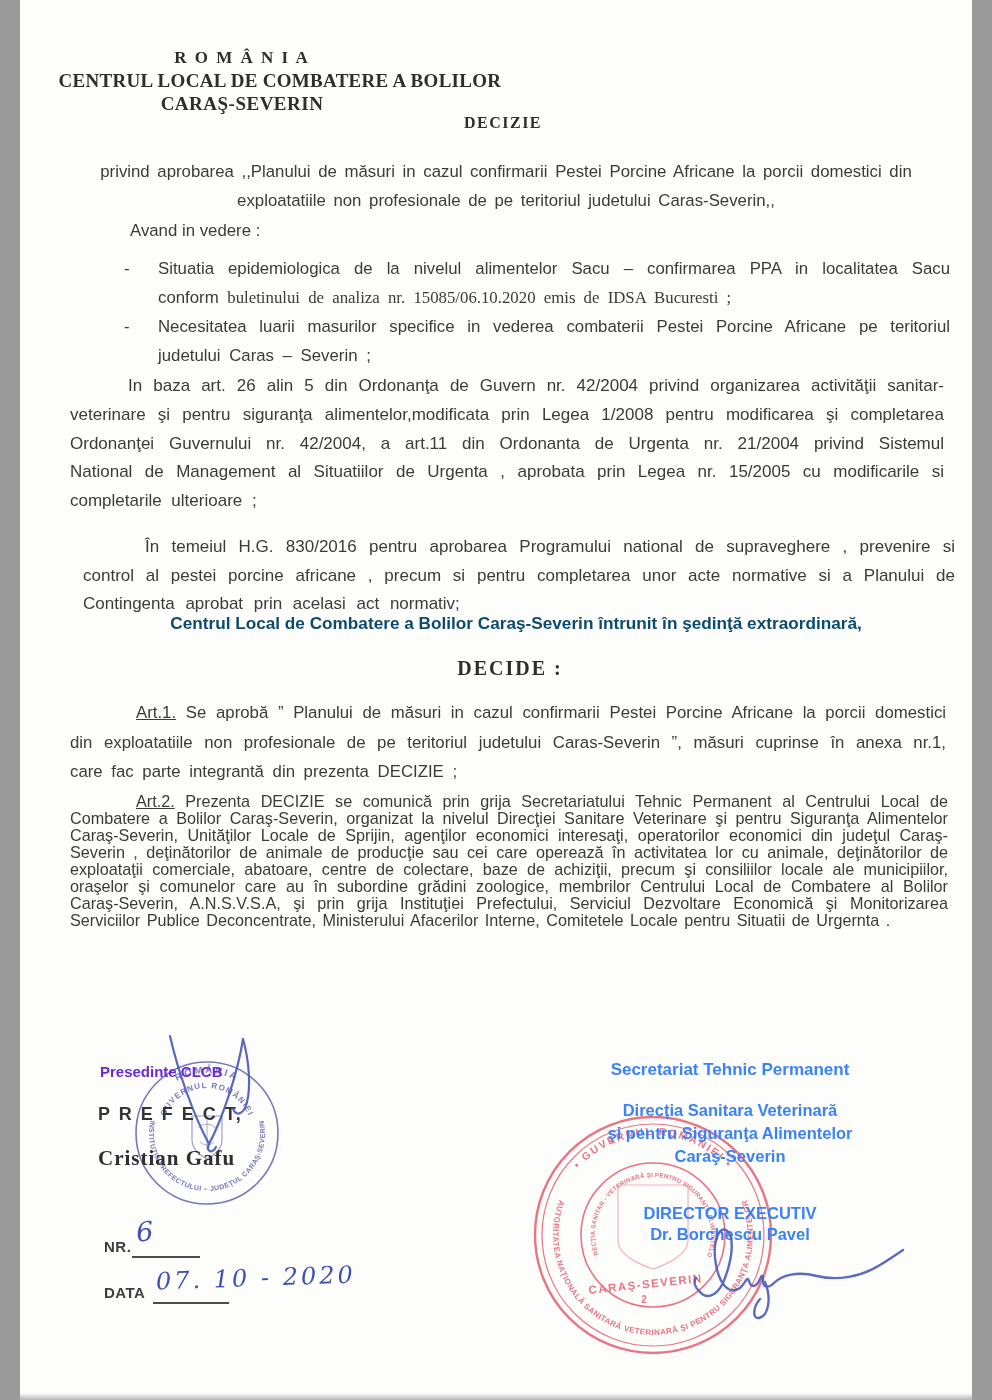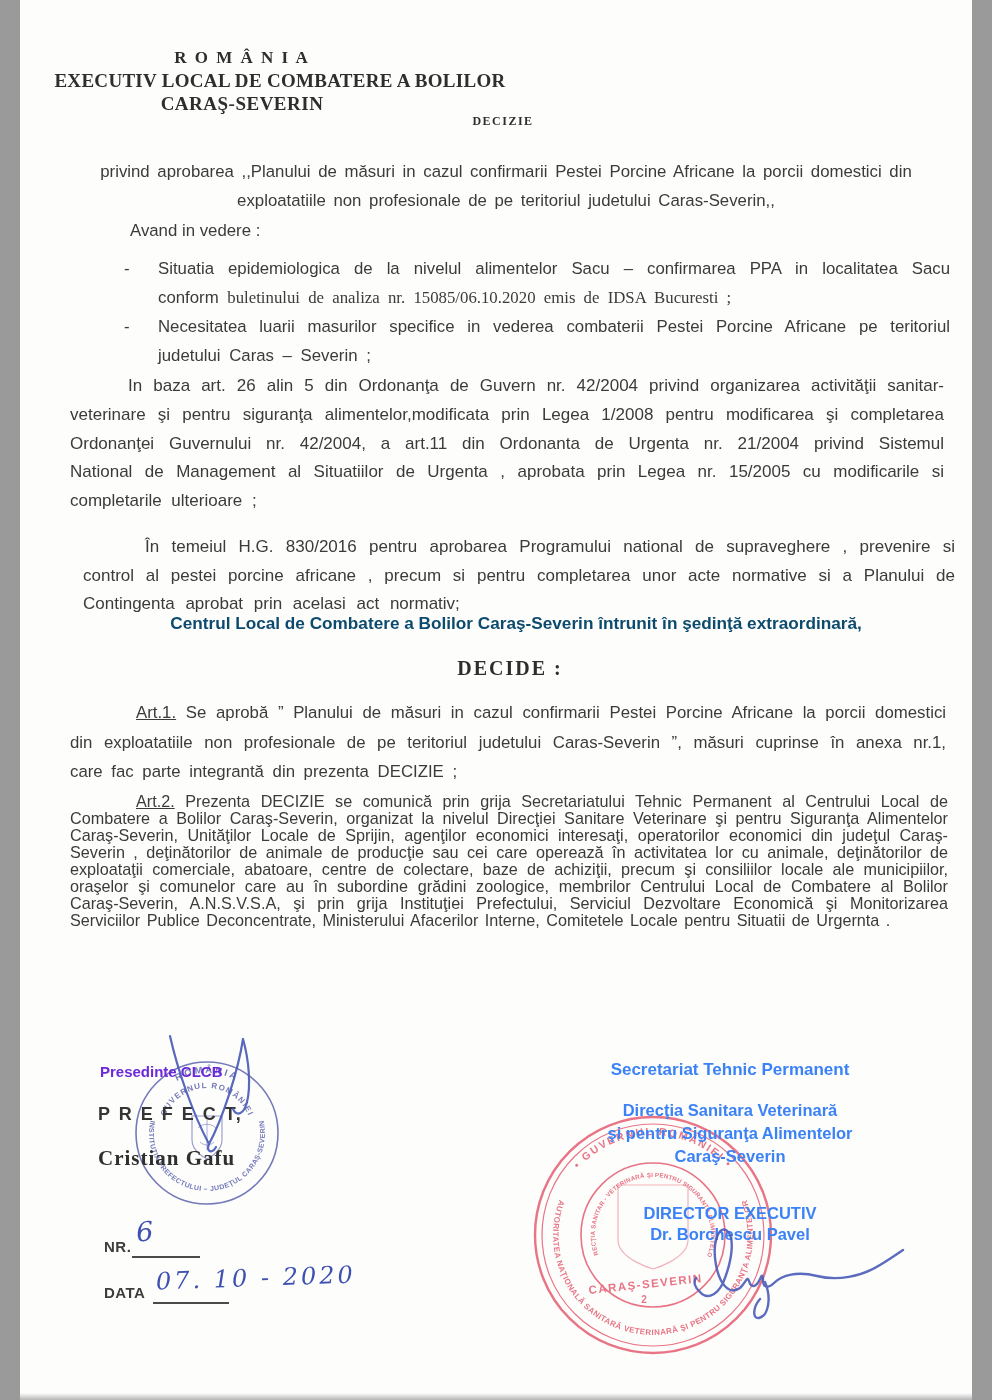--- a/index.html
+++ b/index.html
@@ -7,21 +7,21 @@
     position:relative;width:952px;height:1400px;margin:0 auto;
     background:#fdfdfc;overflow:hidden;
     font-family:"Liberation Sans",sans-serif;color:#3b3b3b;
   }
   .abs{position:absolute;}
   .serif{font-family:"Liberation Serif",serif;}
   .hdr{position:absolute;font-family:"Liberation Serif",serif;font-weight:bold;color:#2e2e2e;}
   #hdr-country{left:52px;top:48px;width:340px;text-align:center;font-size:17px;letter-spacing:2px;}
   #hdr-org1{left:30px;top:70px;width:460px;text-align:center;font-size:19px;letter-spacing:.3px;}
   #hdr-org2{left:52px;top:93px;width:340px;text-align:center;font-size:19px;letter-spacing:.5px;}
-  #doc-type{left:0;top:114px;width:966px;text-align:center;font-size:12px;letter-spacing:1.5px;}
+  #doc-type{left:0;top:114px;width:966px;text-align:center;font-size:16px;letter-spacing:1.5px;}
   #subtitle{left:66px;top:157px;width:840px;text-align:center;font-size:16.8px;line-height:29px;word-spacing:3px;}
   #having{left:110px;top:221px;font-size:16.8px;}
   .bullets{left:104px;top:254px;width:828px;}
   .bullet{display:flex;align-items:flex-start;}
   .bullet .dash{width:34px;flex:0 0 34px;font-size:16.8px;line-height:29px;}
   .bullet p{margin:0;font-size:16.8px;line-height:29px;text-align:justify;word-spacing:4px;width:792px;}
   #para1{left:50px;top:372px;width:874px;font-size:17px;line-height:28.8px;text-align:justify;text-indent:58px;word-spacing:5px;margin:0;}
   #para2{left:50px;top:520px;width:872px;font-size:17px;line-height:28.6px;text-align:justify;text-indent:62px;word-spacing:6px;margin:13px;}
   #resolution{left:0;top:613px;width:992px;text-align:center;font-weight:bold;font-size:17.2px;color:#0c4a6e;}
   #decide{left:0;top:657px;width:980px;text-align:center;font-family:"Liberation Serif",serif;font-weight:bold;font-size:20px;letter-spacing:2px;color:#2d2d2d;}
@@ -50,21 +50,21 @@
   #hw-date{left:136px;top:1264px;font-size:24px;letter-spacing:3px;transform:rotate(-2deg);white-space:nowrap;}
   #scan-edge{left:0;bottom:0;width:992px;height:7px;background:linear-gradient(#fdfdfc,#b5b5b5);}
   svg text{font-family:"Liberation Sans",sans-serif;font-weight:bold;}
 </style>
 </head>
 <body>
 
 <div class="page">
 
   <div class="hdr" id="hdr-country">R O M Â N I A</div>
-  <div class="hdr" id="hdr-org1">EXECUTIV LOCAL DE COMBATERE A BOLILOR</div>
+  <div class="hdr" id="hdr-org1">CENTRUL LOCAL DE COMBATERE A BOLILOR</div>
   <div class="hdr" id="hdr-org2">CARAŞ-SEVERIN</div>
   <div class="hdr" id="doc-type">DECIZIE</div>
 
   <div class="abs" id="subtitle">privind aprobarea ,,Planului de măsuri in cazul confirmarii  Pestei Porcine Africane la porcii domestici din exploatatiile non profesionale de pe teritoriul judetului Caras-Severin,,</div>
   <div class="abs" id="having">Avand in vedere :</div>
 
   <div class="abs bullets">
     <div class="bullet">
       <span class="dash">-</span>
       <p><span>Situatia epidemiologica de la nivelul alimentelor Sacu – confirmarea PPA in localitatea Sacu conform</span> <span class="serif">buletinului de analiza nr. 15085/06.10.2020 emis de IDSA Bucuresti  ;</span></p>

